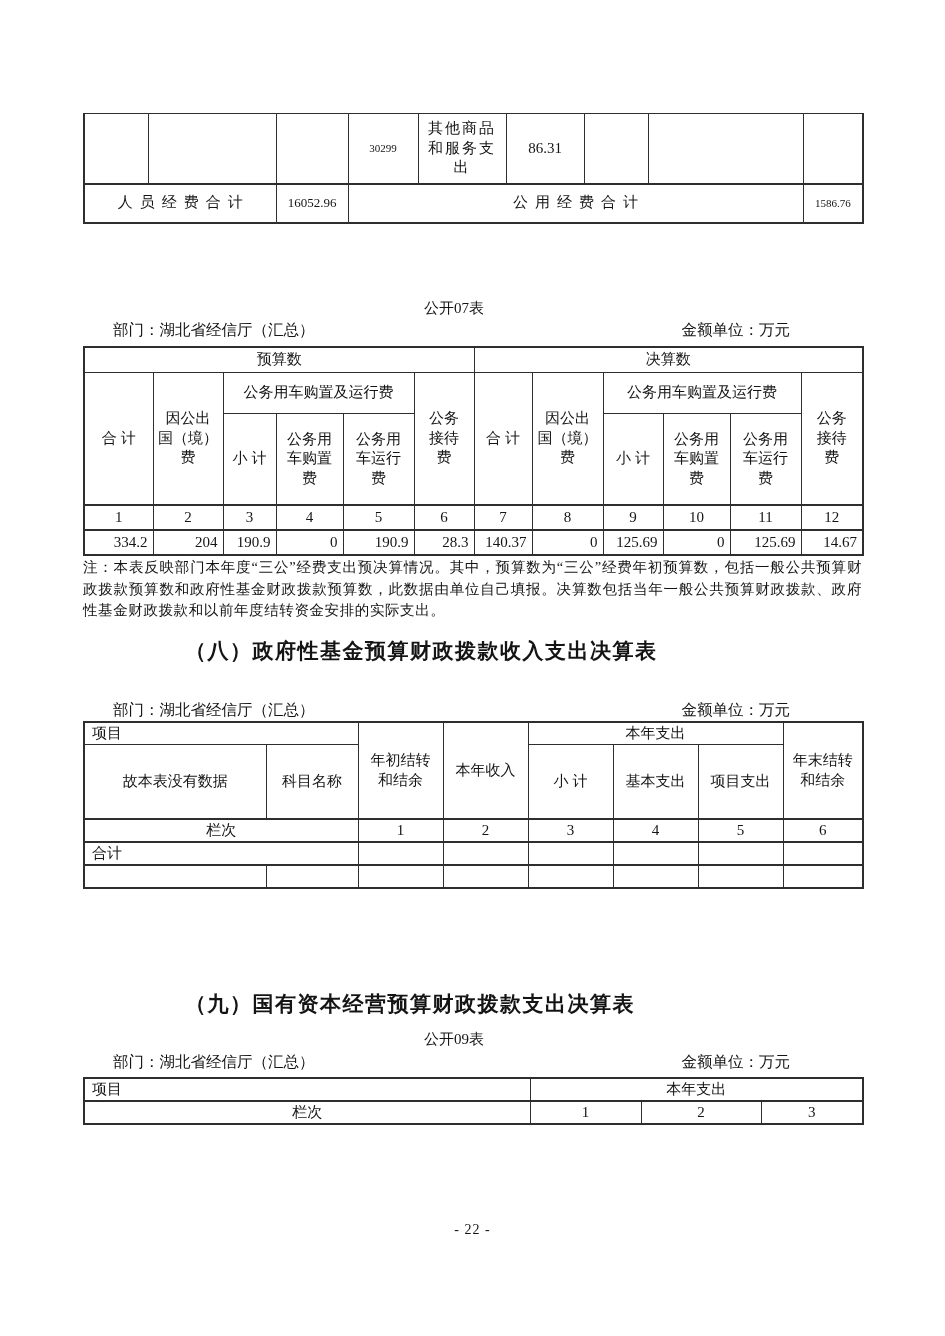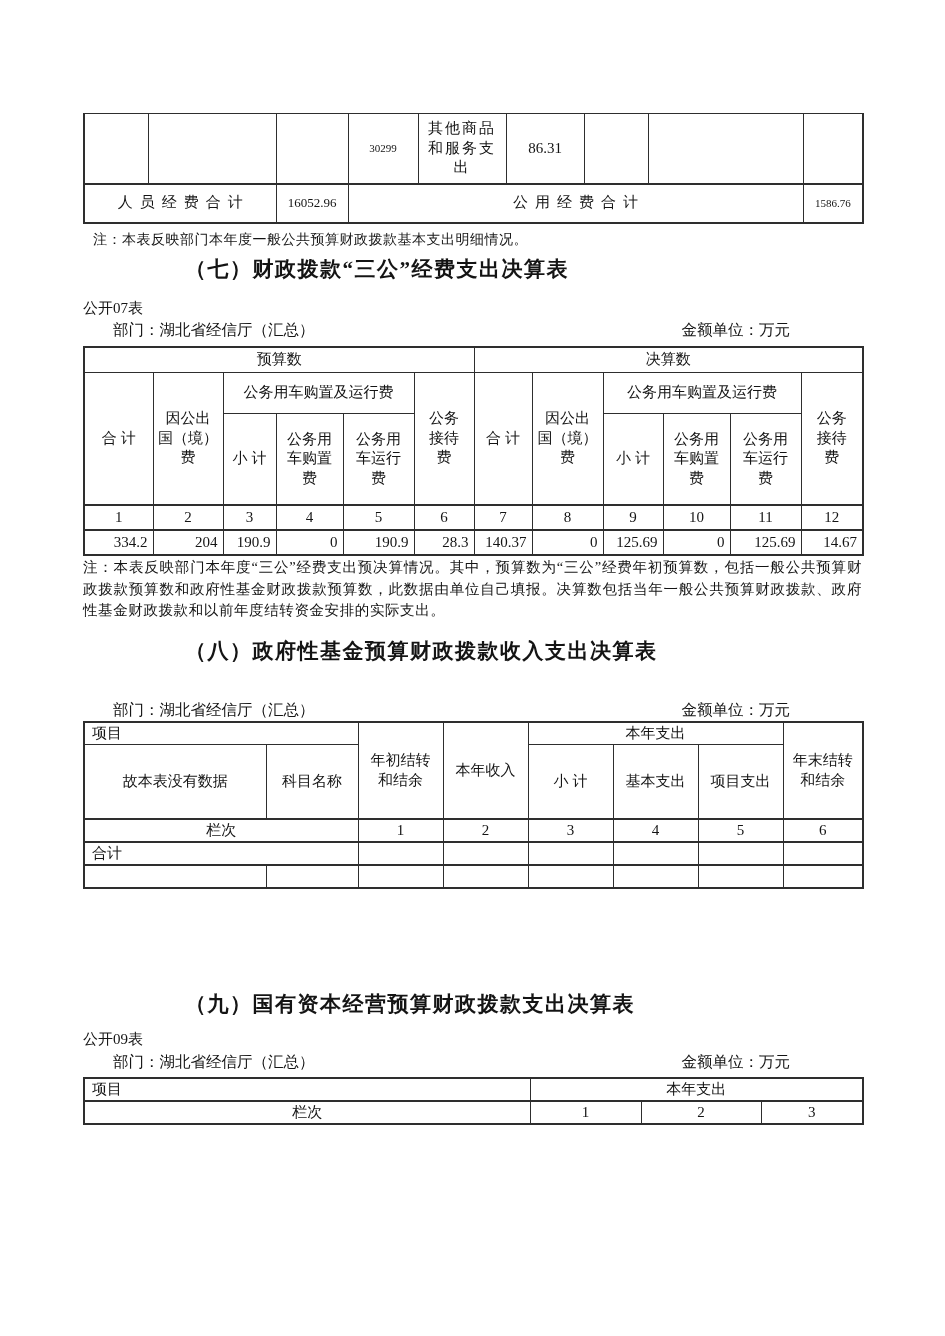--- a/index.html
+++ b/index.html
@@ -11,21 +11,21 @@
   .t-outer{border:2px solid #2e2e2e;}
   .prewrap{white-space:pre-line;}
   .cell-left{text-align:left;padding-left:7px;}
   .cell-right{text-align:right;padding-right:5px;}
   .sp{letter-spacing:7px;padding-left:7px;}
   .sp4{letter-spacing:4px;padding-left:4px;}
   .thick-top td{border-top-width:2px;}
   .num-sm{font-size:11px;}
   .num-md{font-size:13px;}
   .title{font-size:21px;font-weight:bold;letter-spacing:1.5px;}
-  .tag{width:779px;text-align:left;padding-right:37px;box-sizing:border-box;font-size:15px;}
+  .tag{width:779px;text-align:center;padding-right:37px;box-sizing:border-box;font-size:15px;}
   .deptline{width:779px;display:flex;justify-content:space-between;box-sizing:border-box;padding:0 72px 0 30px;font-size:15.5px;}
   .note-sm{font-size:14px;letter-spacing:0.5px;}
   .note7{width:779px;font-size:14.5px;line-height:21.5px;text-align:justify;letter-spacing:0.6px;}
   .note8{font-size:13.5px;letter-spacing:0.5px;}
   .remark{width:732px;font-size:21px;line-height:34px;letter-spacing:2.5px;text-indent:65px;white-space:pre-line;color:#1c1c1c;}
   .pagenum{width:779px;text-align:center;font-size:14px;letter-spacing:1px;}
 </style>
 </head>
 <body>
 
@@ -59,23 +59,21 @@
     </tr>
     <tr style="height:39px" class="thick-top">
       <td colspan="2" class="sp">人员经费合计</td>
       <td class="num-md">16052.96</td>
       <td colspan="5" class="sp">公用经费合计</td>
       <td class="num-sm">1586.76</td>
     </tr>
   </tbody>
     </table>
 
-  <div class="abs note-sm" style="left:93px;top:231px;">注：本表反映部门本年度一般公共预算财政拨款基本支出明细情况。</div>
-
-  <div class="abs title" style="left:185px;top:255px;">（七）财政拨款“三公”经费支出决算表</div>
+
   <div class="abs tag" style="left:83px;top:299px;">公开07表</div>
   <div class="abs deptline" style="left:83px;top:320px;">
     <span>部门：湖北省经信厅（汇总）</span>
     <span>金额单位：万元</span>
   </div>
 
   <table class="abs t-outer" style="left:83px;top:346px;width:779px;">
     <colgroup>
       <col style="width:69px">
         <col style="width:70px">
@@ -250,14 +248,15 @@
     </tr>
     <tr style="height:23px" class="thick-top">
       <td colspan="2">栏次</td>
       <td>1</td>
       <td>2</td>
       <td>3</td>
     </tr>
   </tbody>
     </table>
 
+  <div class="abs pagenum" style="left:83px;top:1222px;">- 22 -</div>
 
 </div>
 
 </body></html>

